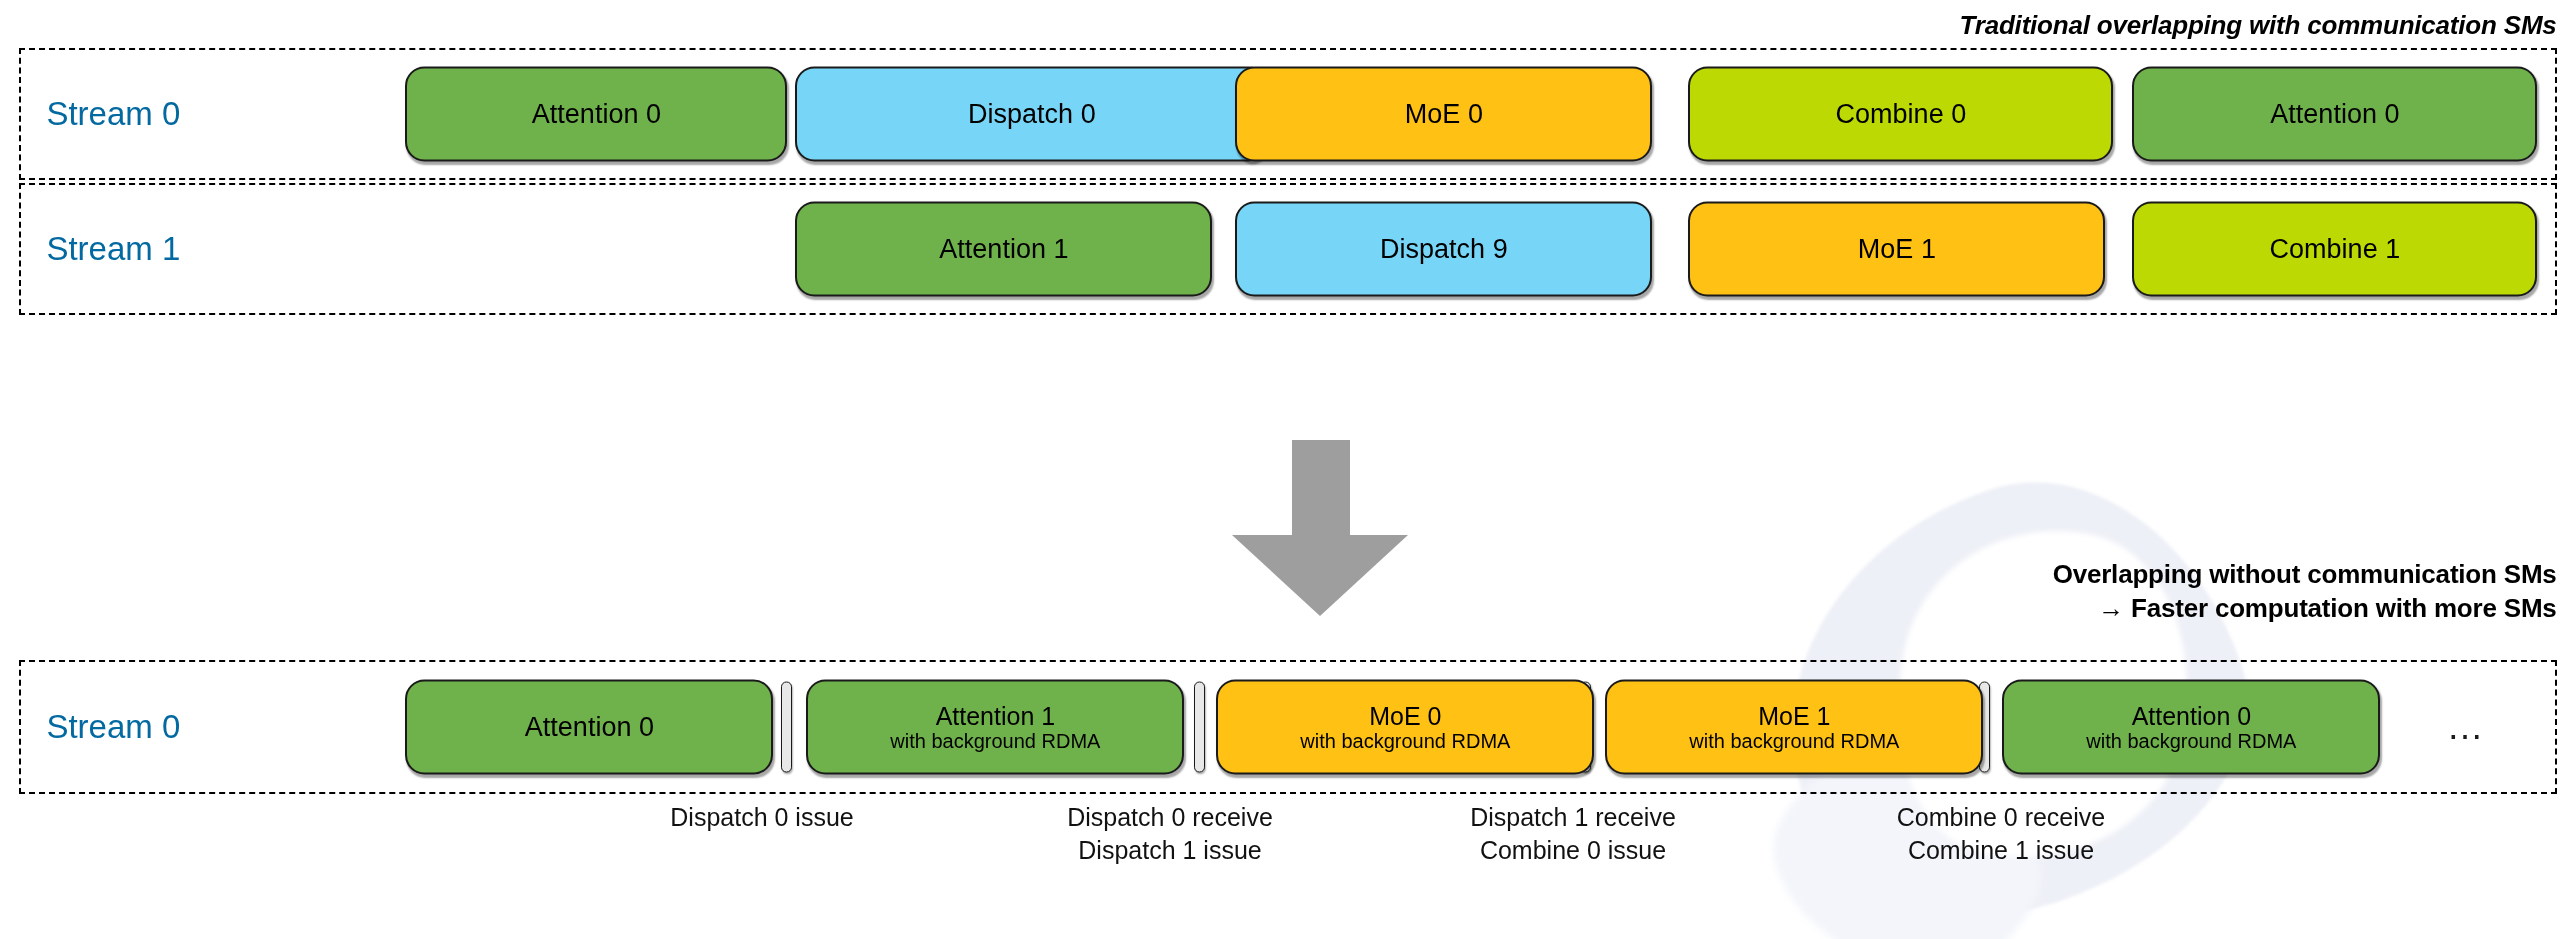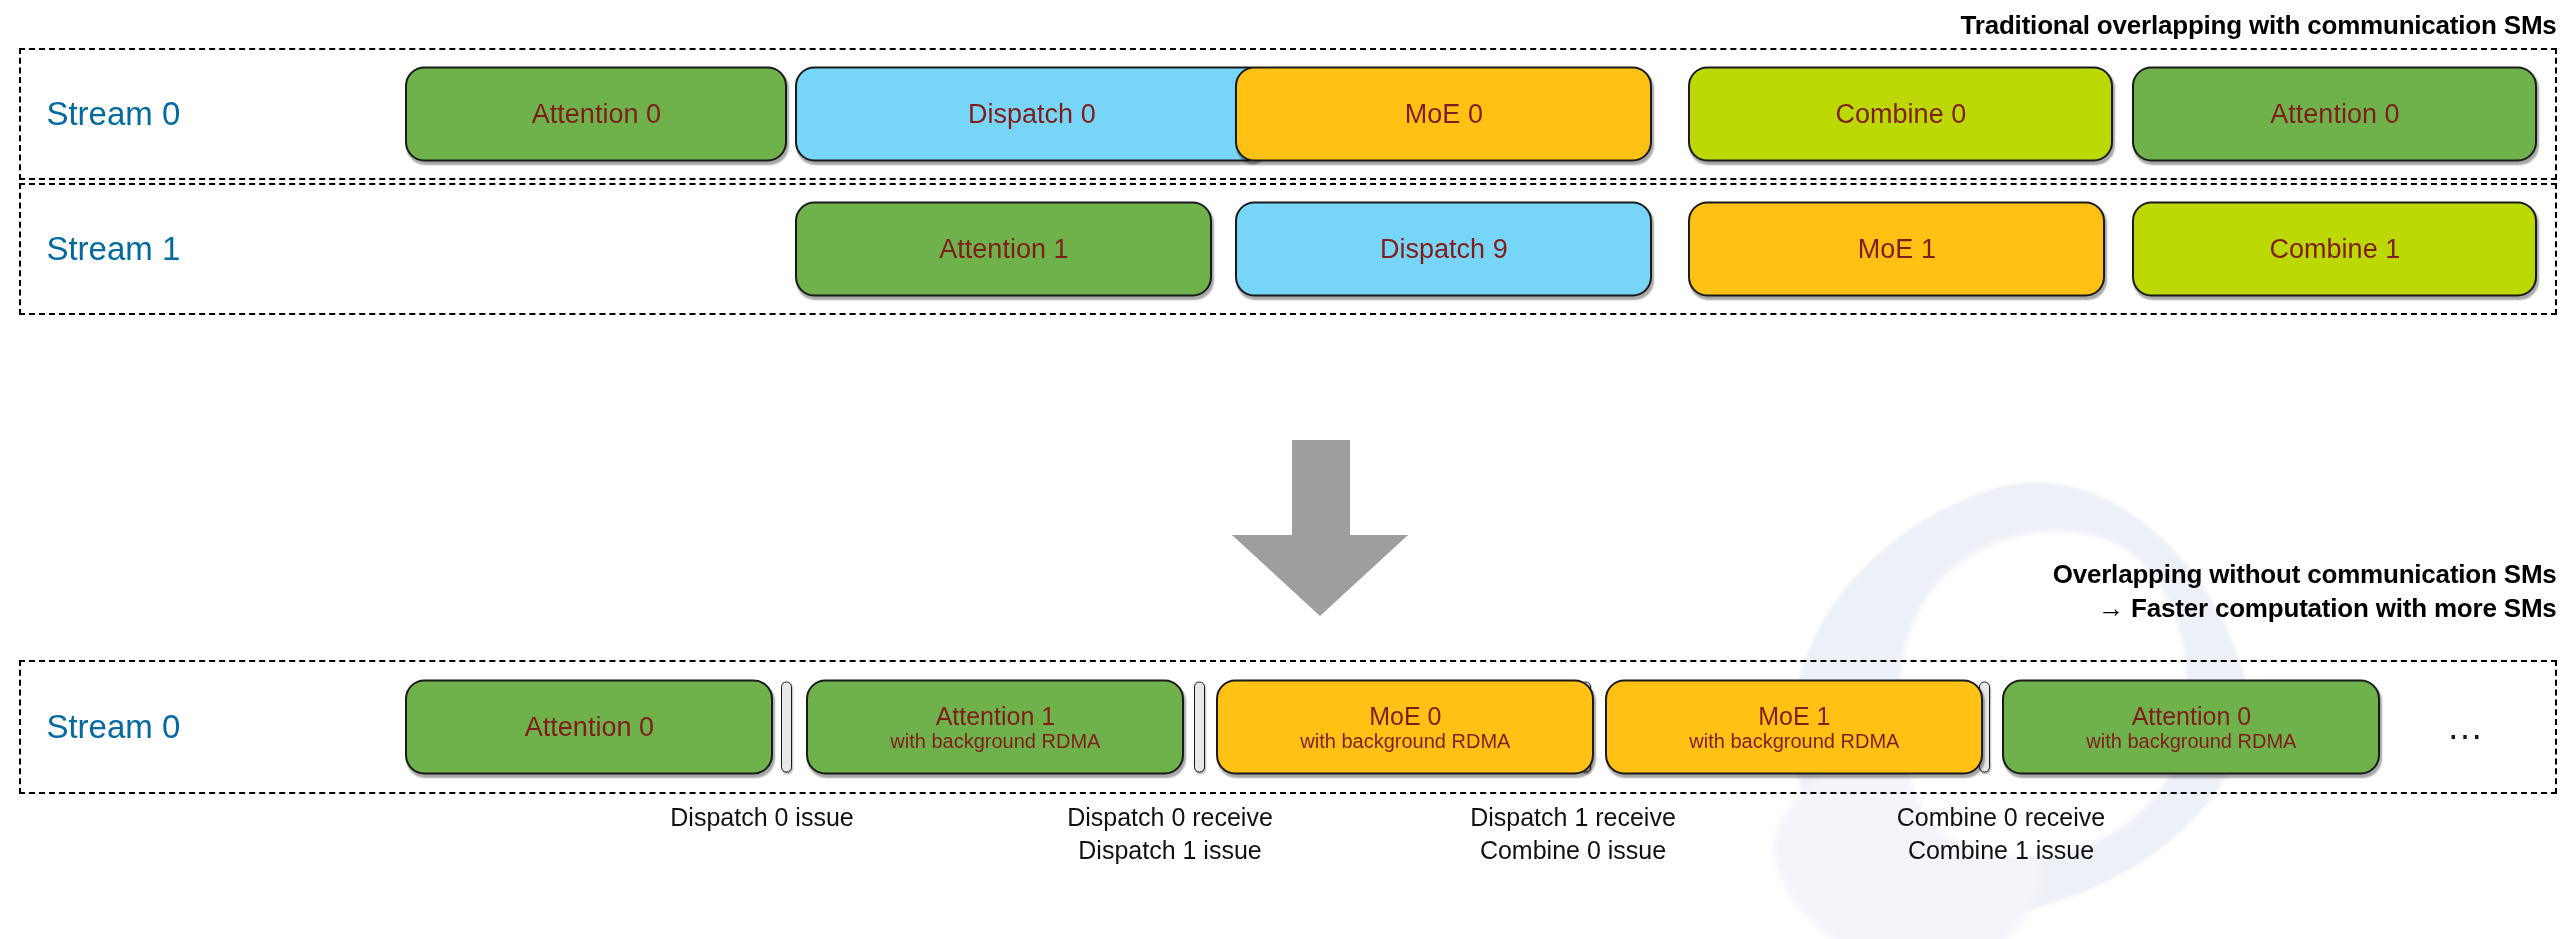--- a/index.html
+++ b/index.html
@@ -35,21 +35,21 @@
     position:absolute;
     font-family:"Liberation Sans", sans-serif;
     font-weight:bold;
     font-size:26px;
     color:#000;
     text-align:right;
     line-height:1.30;
     letter-spacing:-0.2px;
     white-space:nowrap;
   }
-  #caption-top{ right:19.4px; top:8.8px; }
+  #caption-top{ right:19.4px; top:8.8px;font-style:italic; }
   #caption-bottom{ right:19.4px; top:558px; }
 
   
   .lane{
     position:absolute;
     left:19.4px; right:19.4px;
     border:2.2px dashed #000;
     background:transparent;
   }
   #lane-stream0-top{ top:48px;  height:132px; }
@@ -77,21 +77,21 @@
     top:50%;
     transform:translateY(-50%);
     height:95px;
     border:2.6px solid #1a1a1a;
     border-radius:19.4px;
     display:flex;
     flex-direction:column;
     align-items:center;
     justify-content:center;
     box-shadow:1.8px 2.6px 1.8px rgba(0,0,0,0.35);
-    color:#7f1d1d;
+    color:#000000;
     text-align:center;
     overflow:hidden;
   }
   .block .t1{
     font-size:27px;
     line-height:1.05;
     font-family:"Liberation Sans", sans-serif;
     white-space:nowrap;
   }
   .block.two-line .t1{ font-size:25px; margin-bottom:1.8px; }

